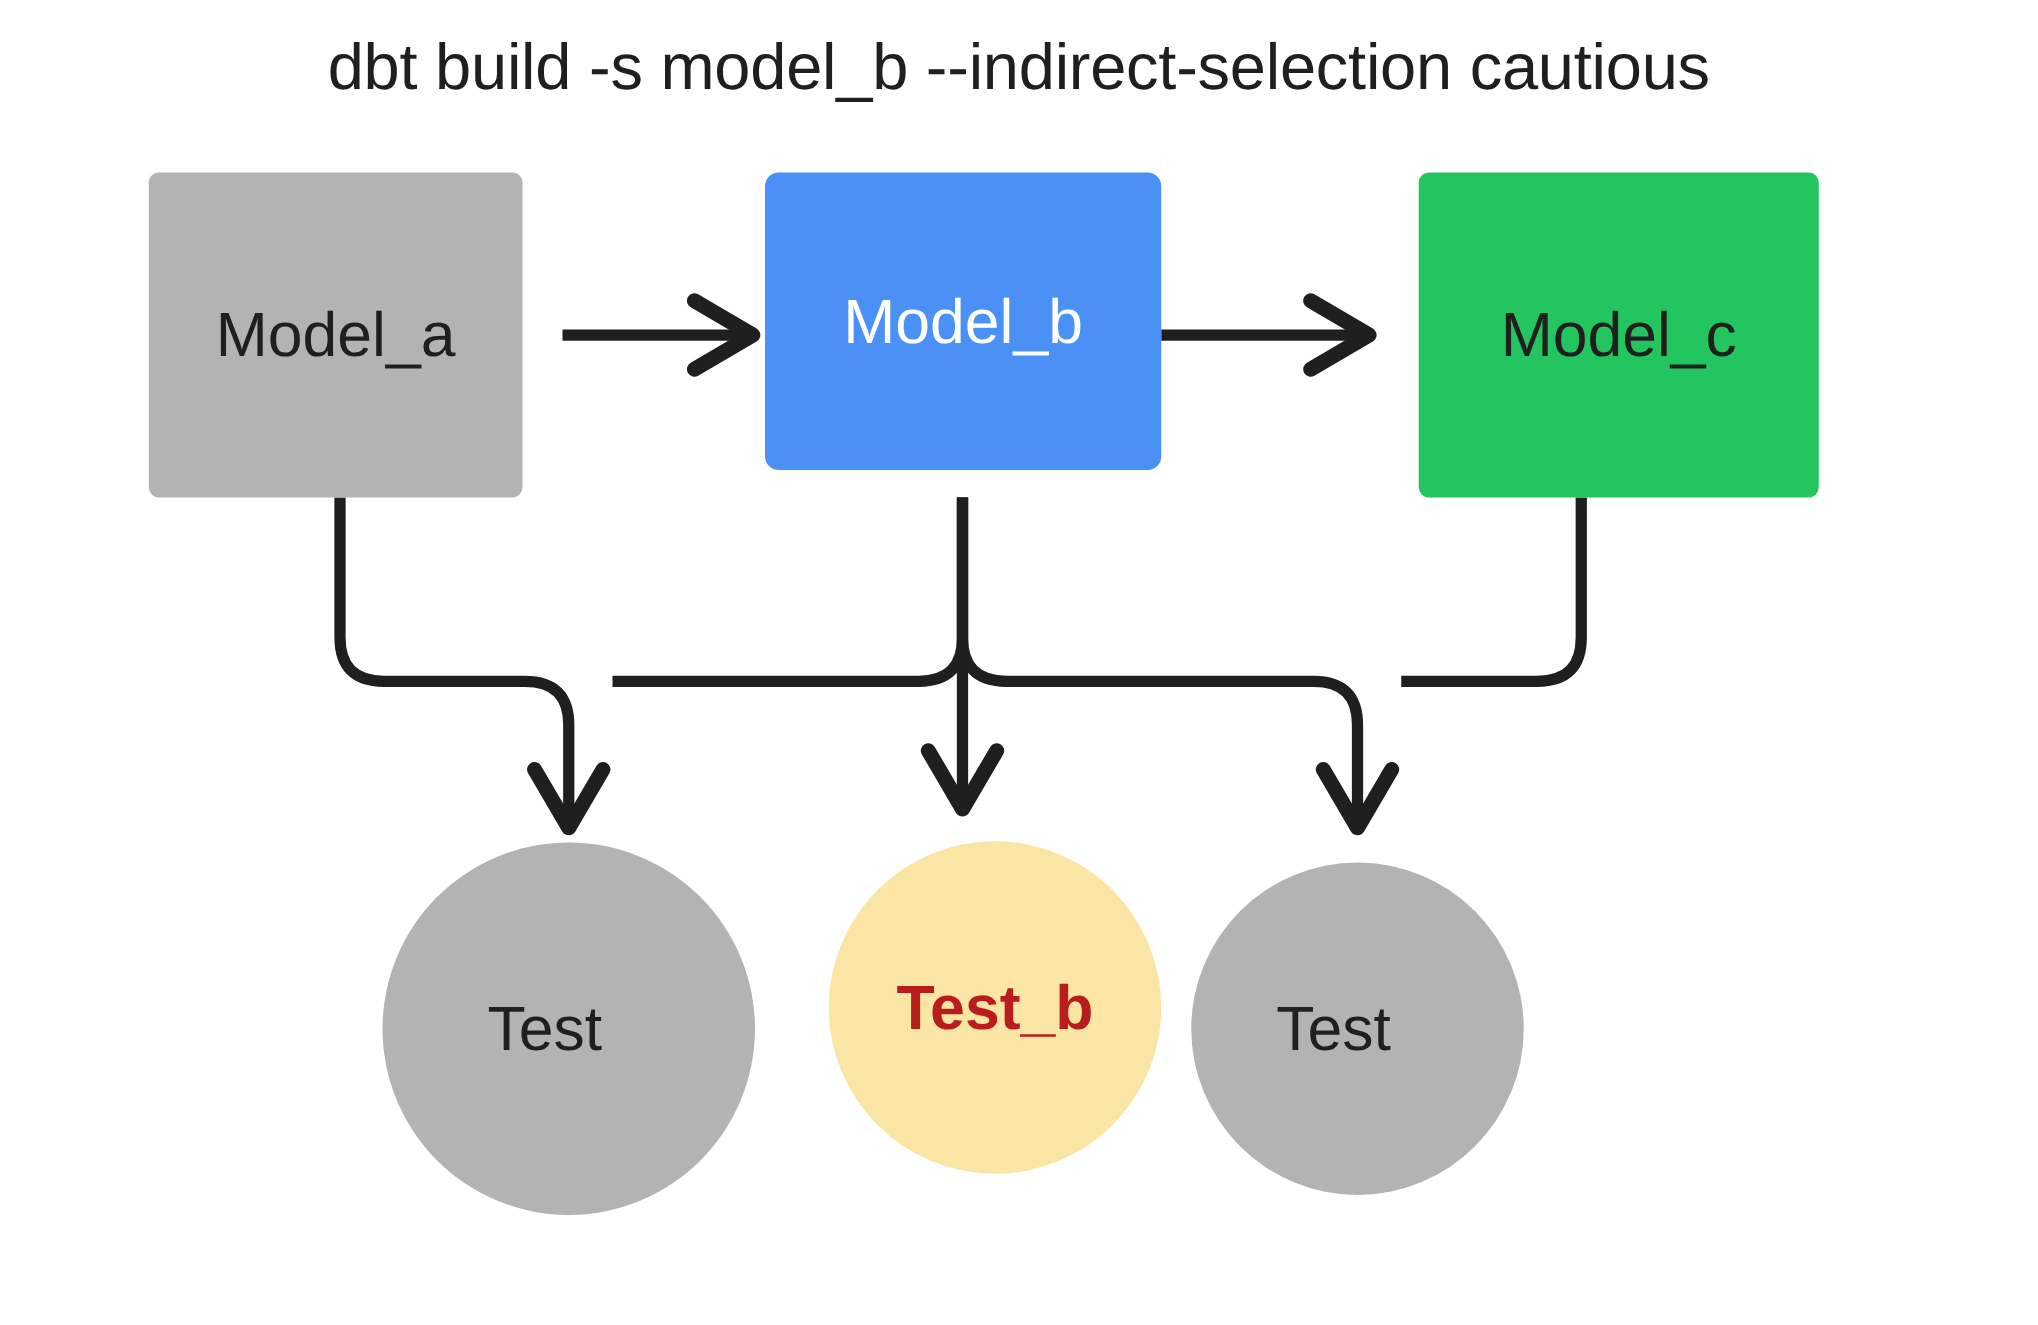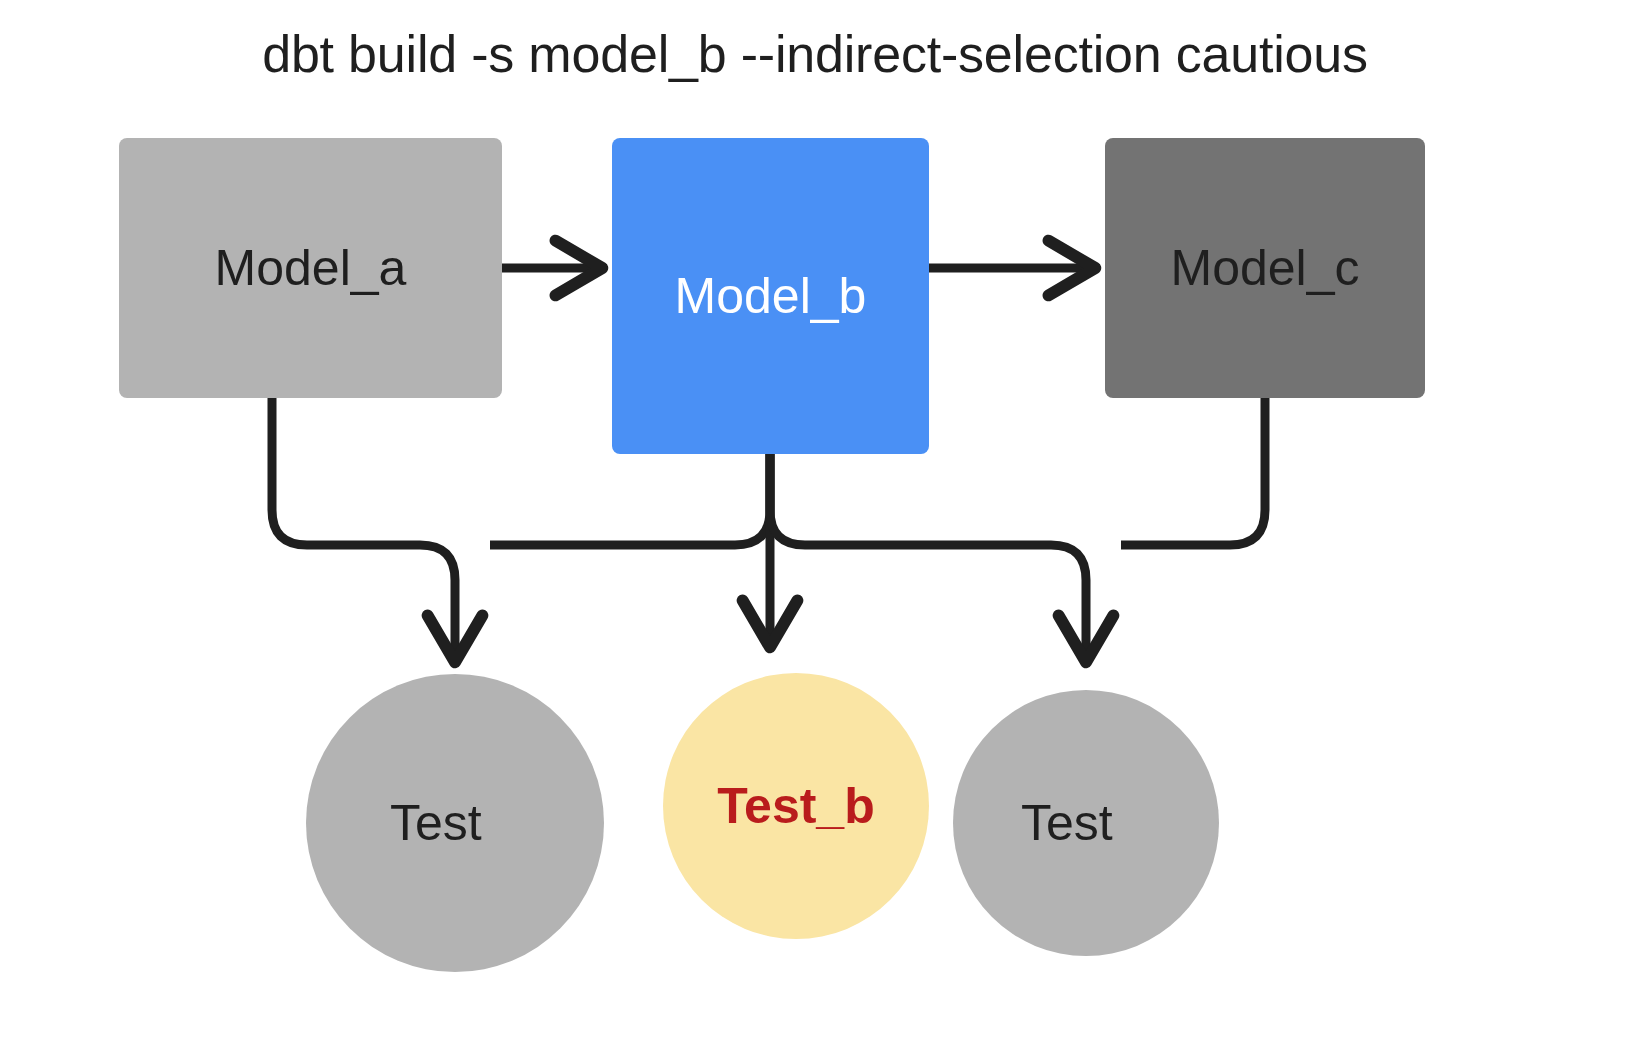--- a/index.html
+++ b/index.html
@@ -90,29 +90,29 @@
       <path d="M 770 398 L 770 510 Q 770 545 735 545 L 490 545"></path>
 
       <path d="M 770 398 L 770 645" marker-end="url(#arrow)"></path>
 
       <path d="M 770 398 L 770 510 Q 770 545 805 545 L 1051 545 Q 1086 545 1086 580 L 1086 660" marker-end="url(#arrow)"></path>
 
       <path d="M 1265 398 L 1265 510 Q 1265 545 1230 545 L 1121 545"></path>
     </g>
   </svg>
 
-  <div class="node-box" style="left:119px; top:138px; width:383px; height:260px; background:#b3b3b3; color:#1f1f1f;">
+  <div class="node-box" style="left:119px; top:138px; width:299px; height:260px; background:#b3b3b3; color:#1f1f1f;">
     <span>Model_a</span>
   </div>
 
-  <div class="node-box" style="left:612px; top:138px; width:317px; height:316px; background:#4a90f5; color:#ffffff;">
+  <div class="node-box" style="left:612px; top:138px; width:317px; height:238px; background:#4a90f5; color:#ffffff;border-radius:11px;">
     <span>Model_b</span>
   </div>
 
-  <div class="node-box" style="left:1105px; top:138px; width:320px; height:260px; background:#737373; color:#1f1f1f;">
+  <div class="node-box" style="left:1135px; top:138px; width:320px; height:260px; background:#22c55e; color:#1f1f1f;">
     <span>Model_c</span>
   </div>
 
   <div class="node-circle" style="left:306px; top:674px; width:298px; height:298px; background:#b3b3b3; color:#1f1f1f;">
     <span class="circle-line">Test</span>
   </div>
 
   <div class="node-circle" style="left:663px; top:673px; width:266px; height:266px; background:#fae5a4; color:#b91c1c;font-weight:bold;">
     <span>Test_b</span>
   </div>

